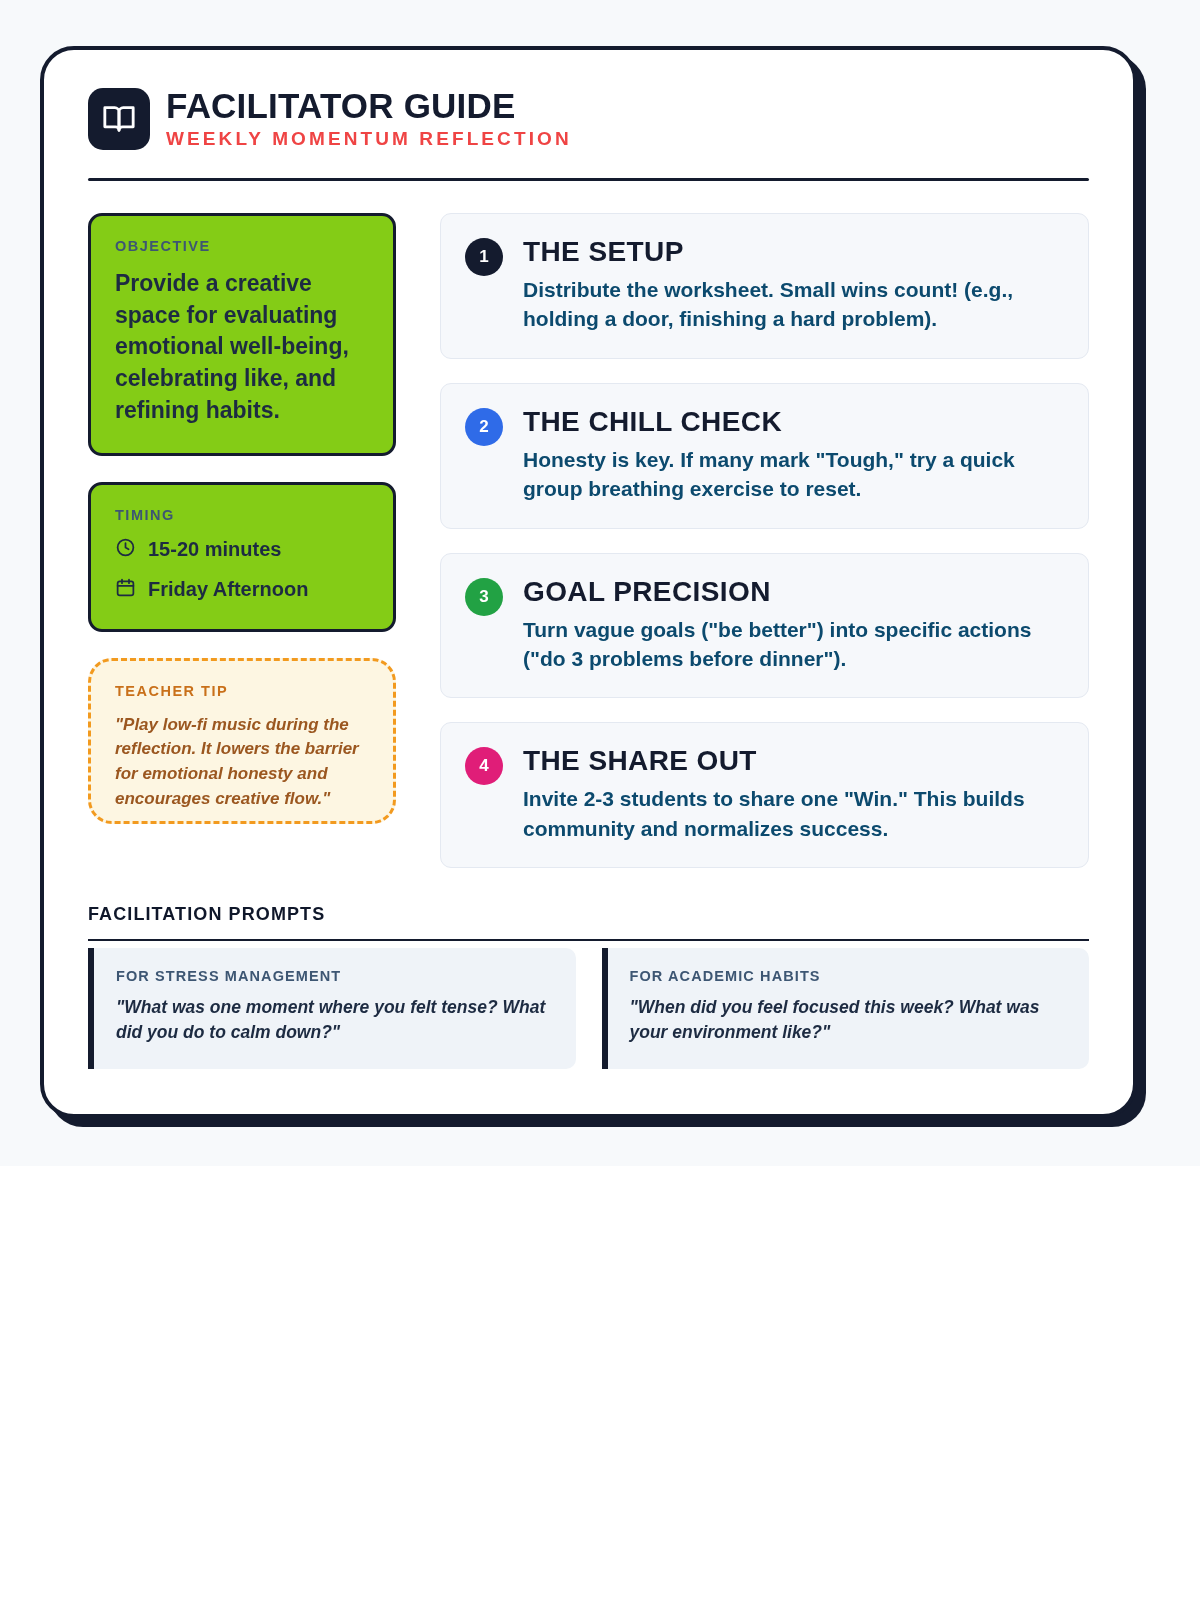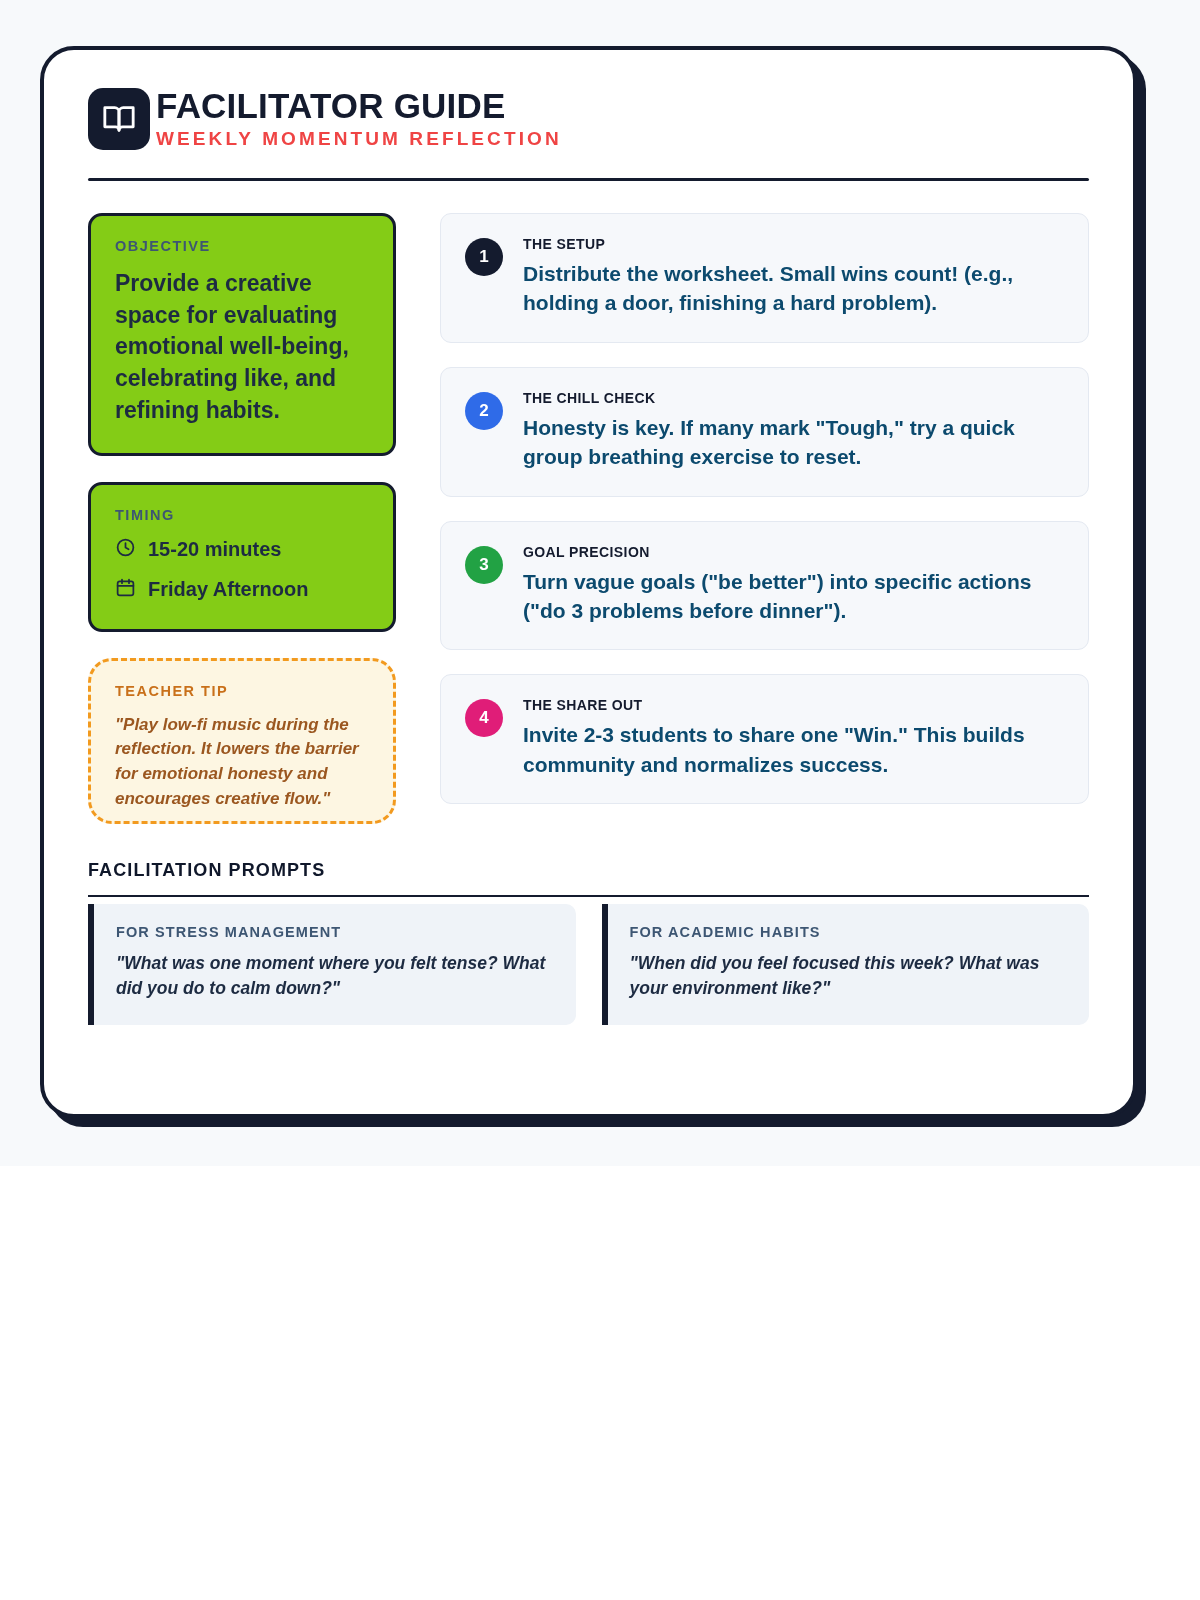--- a/index.html
+++ b/index.html
@@ -23,21 +23,21 @@
     left: 40px; top: 46px;
     width: 1097px; height: 1072px;
     background: #ffffff;
     border: 4px solid #141b2e;
     border-radius: 34px;
     box-shadow: 9px 9px 0 0 #141b2e;
     padding: 38px 44px 0 44px;
   }
 
   
-  .header { display: flex; align-items: center; gap: 6px; }
+  .header { display: flex; align-items: center; gap: 16px; }
 
   .logo-badge {
     width: 62px; height: 62px;
     background: #141b2e;
     border-radius: 15px;
     display: flex; align-items: center; justify-content: center;
     flex: none;
   }
 
   .title-block { display: flex; flex-direction: column; gap: 4px; }
@@ -151,21 +151,21 @@
     display: flex; align-items: center; justify-content: center;
     color: #ffffff;
     font-size: 17px;
     font-weight: 700;
     margin-top: 2px;
   }
 
   .step-body { flex: 1; }
 
   .step-title {
-    font-size: 14px;
+    font-size: 28px;
     font-weight: 700;
     color: #141b2e;
     letter-spacing: 0.4px;
     margin-bottom: 7px;
   }
 
   .step-desc {
     font-size: 21px;
     font-weight: 600;
     color: #0c4a6e;

